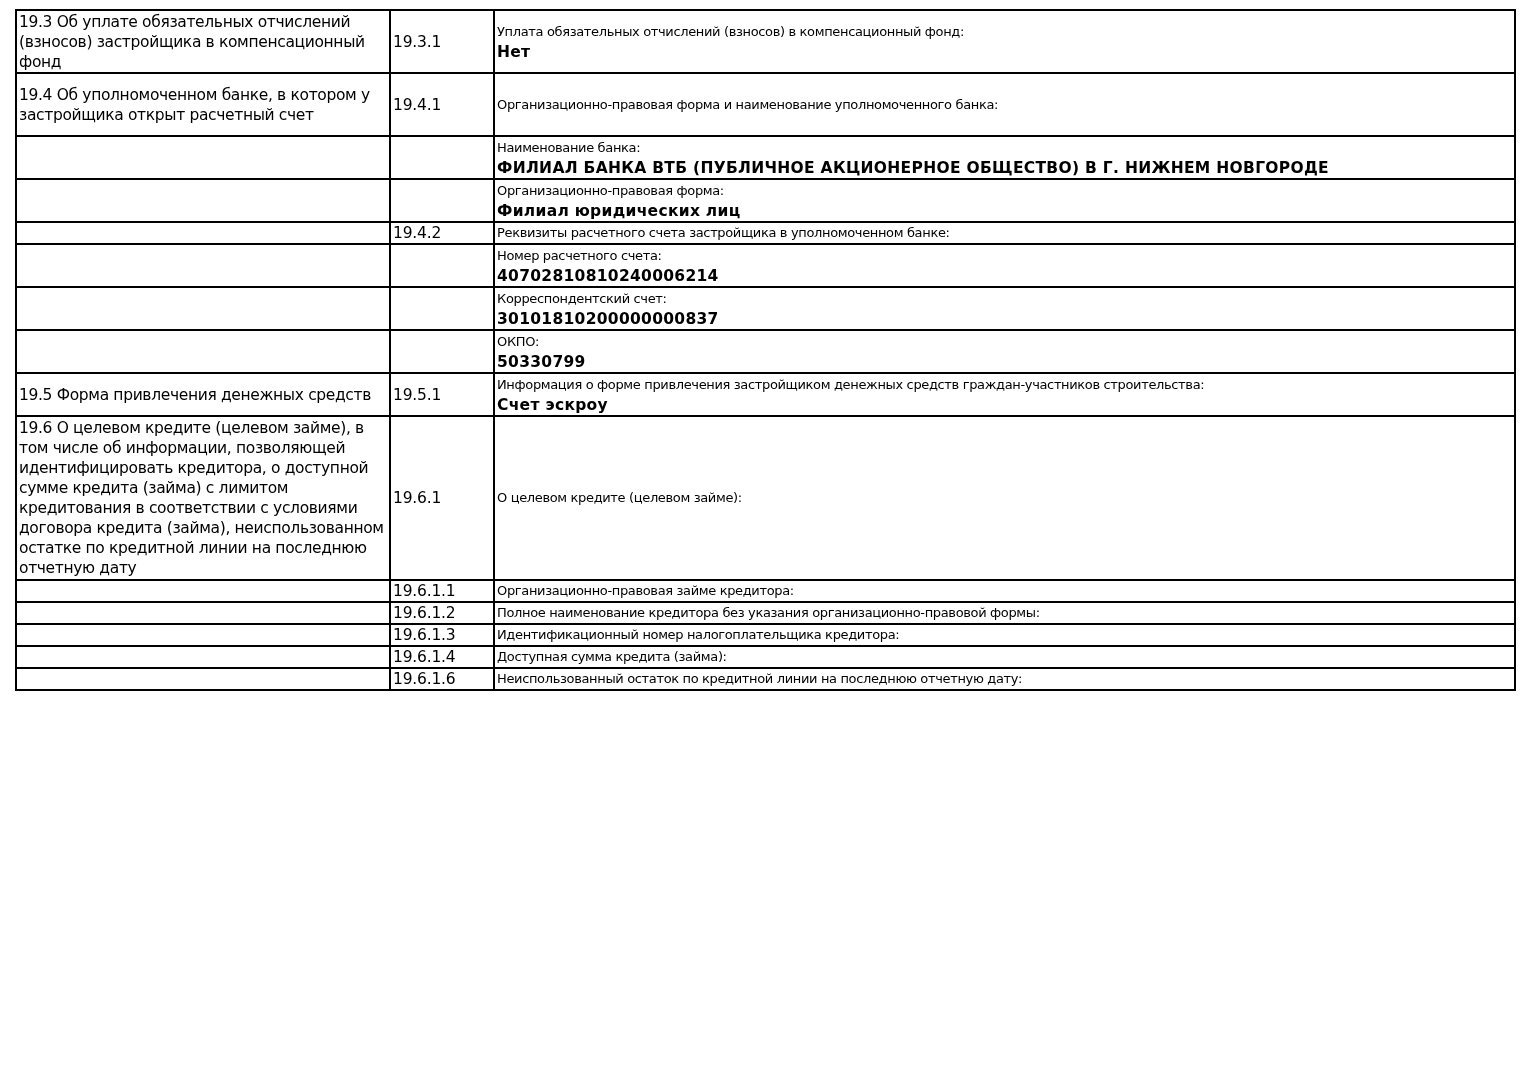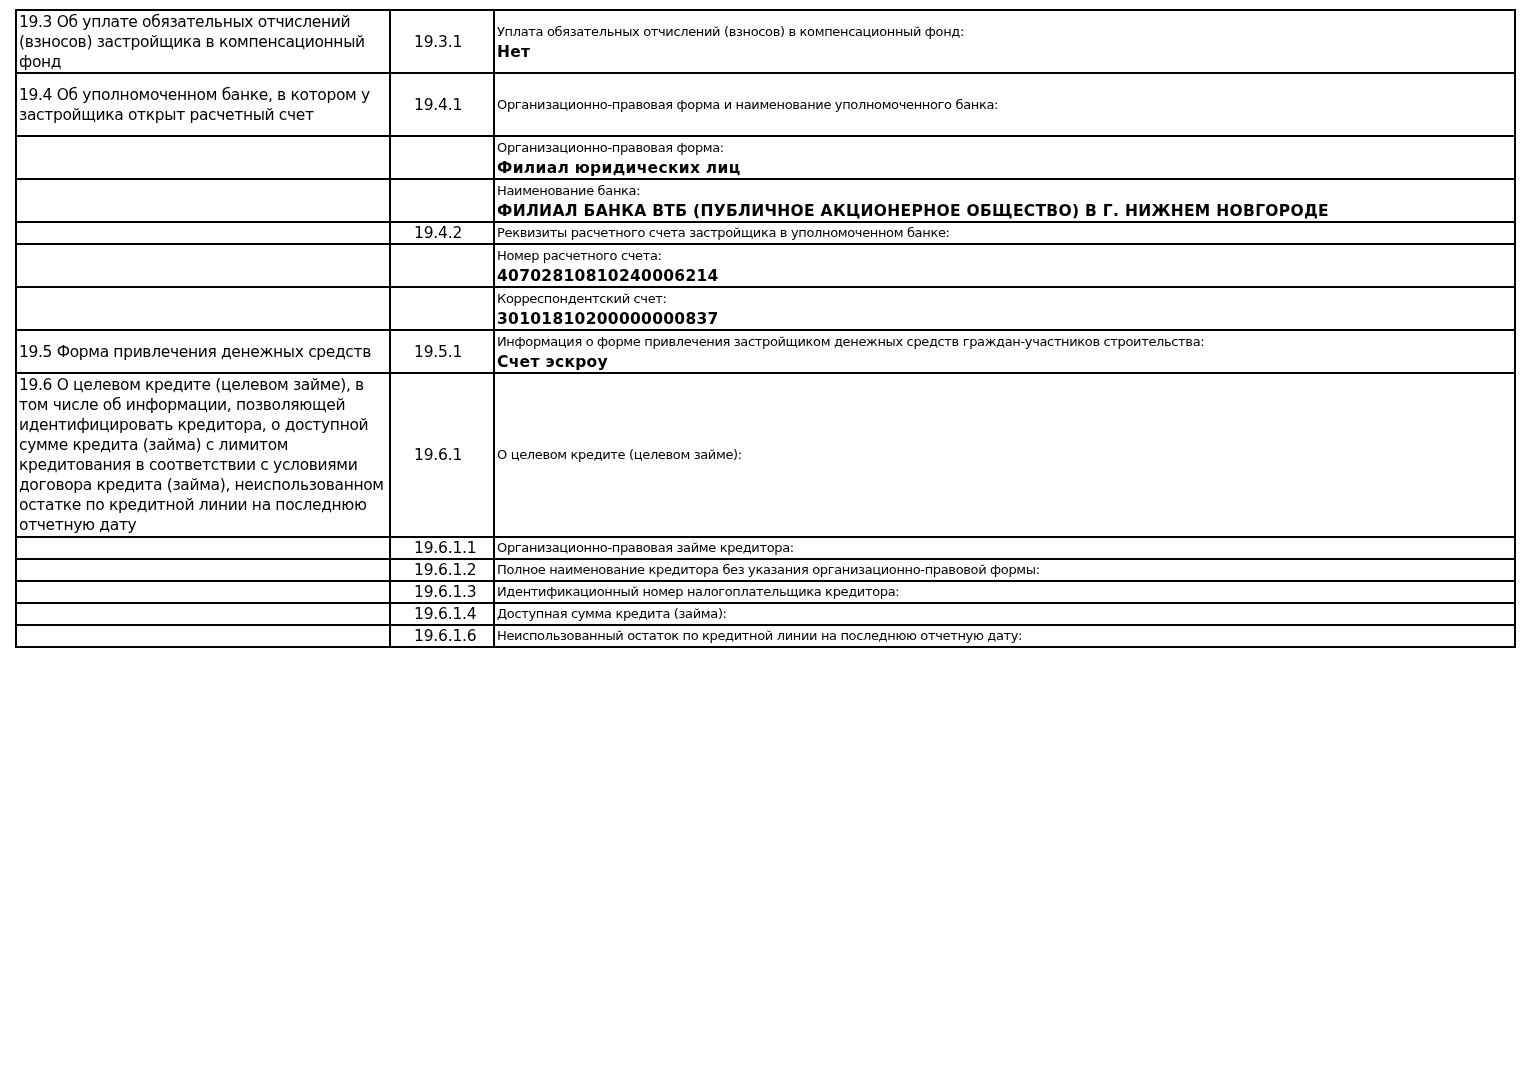--- a/index.html
+++ b/index.html
@@ -5,21 +5,21 @@
   html, body { margin:0; padding:0; background:#ffffff; }
   body { width:1529px; height:1080px; position:relative; overflow:hidden; font-family:"DejaVu Sans", sans-serif; color:#000; }
   table.doc { position:absolute; left:15px; top:9px; width:1499px; border-collapse:collapse; table-layout:fixed; }
   table.doc td { border:2px solid #000; padding:0 0 0 2px; vertical-align:middle; font-size:15.5px; line-height:20px; overflow:hidden; }
   col.c1 { width:374px; }
   col.c2 { width:104px; }
   col.c3 { width:1021px; }
   .label { display:block; font-size:13px; letter-spacing:-0.35px; }
   .value { display:block; font-weight:bold; font-size:15.5px; letter-spacing:0.3px; }
   .sect { letter-spacing:-0.35px; }
-  .code { letter-spacing:-0.2px;margin-left:21px; }
+  .code { letter-spacing:-0.2px; }
   tr.h2 td { height:41px; }
   tr.h1 td { height:20px; }
   tr.h3 td { height:61px; }
   tr.hbig td { height:162px; }
 </style>
 </head>
 <body>
 
 <table class="doc">
   <colgroup>
@@ -40,30 +40,30 @@
       <td><span class="sect">19.4 Об уполномоченном банке, в котором у застройщика открыт расчетный счет</span></td>
       <td><span class="code">19.4.1</span></td>
       <td>
           <span class="label">Организационно-правовая форма и наименование уполномоченного банка:</span>
         </td>
     </tr>
     <tr class="h2">
       <td></td>
       <td></td>
       <td>
-          <span class="label">Организационно-правовая форма:</span>
-          <span class="value">Филиал юридических лиц</span>
+          <span class="label">Наименование банка:</span>
+          <span class="value">ФИЛИАЛ БАНКА ВТБ (ПУБЛИЧНОЕ АКЦИОНЕРНОЕ ОБЩЕСТВО) В Г. НИЖНЕМ НОВГОРОДЕ</span>
         </td>
     </tr>
     <tr class="h2">
       <td></td>
       <td></td>
       <td>
-          <span class="label">Наименование банка:</span>
-          <span class="value">ФИЛИАЛ БАНКА ВТБ (ПУБЛИЧНОЕ АКЦИОНЕРНОЕ ОБЩЕСТВО) В Г. НИЖНЕМ НОВГОРОДЕ</span>
+          <span class="label">Организационно-правовая форма:</span>
+          <span class="value">Филиал юридических лиц</span>
         </td>
     </tr>
     <tr class="h1">
       <td></td>
       <td><span class="code">19.4.2</span></td>
       <td>
           <span class="label">Реквизиты расчетного счета застройщика в уполномоченном банке:</span>
         </td>
     </tr>
     <tr class="h2">
@@ -73,20 +73,28 @@
           <span class="label">Номер расчетного счета:</span>
           <span class="value">40702810810240006214</span>
         </td>
     </tr>
     <tr class="h2">
       <td></td>
       <td></td>
       <td>
           <span class="label">Корреспондентский счет:</span>
           <span class="value">30101810200000000837</span>
+        </td>
+    </tr>
+    <tr class="h2">
+      <td></td>
+      <td></td>
+      <td>
+          <span class="label">ОКПО:</span>
+          <span class="value">50330799</span>
         </td>
     </tr>
     <tr class="h2">
       <td><span class="sect">19.5 Форма привлечения денежных средств</span></td>
       <td><span class="code">19.5.1</span></td>
       <td>
           <span class="label">Информация о форме привлечения застройщиком денежных средств граждан-участников строительства:</span>
           <span class="value">Счет эскроу</span>
         </td>
     </tr>

